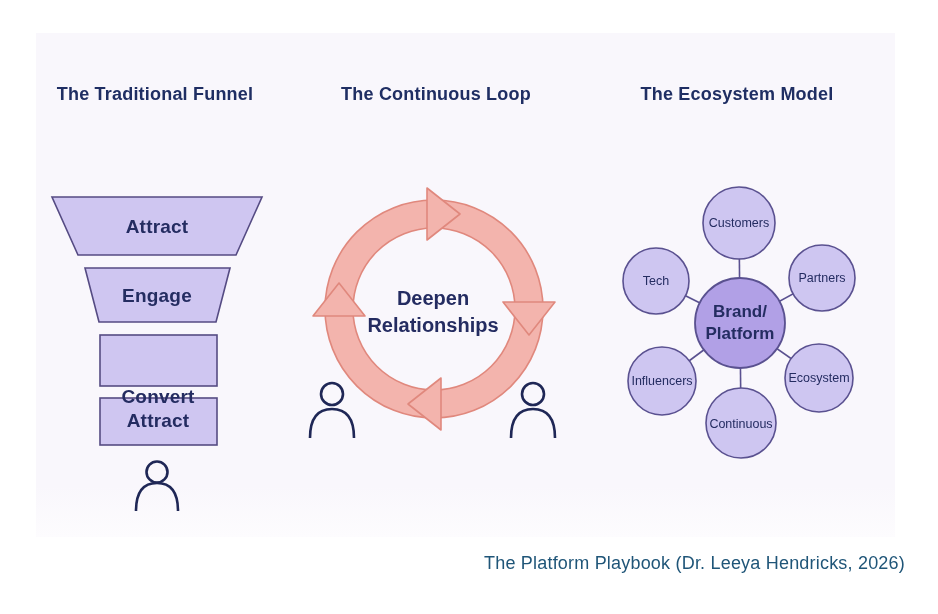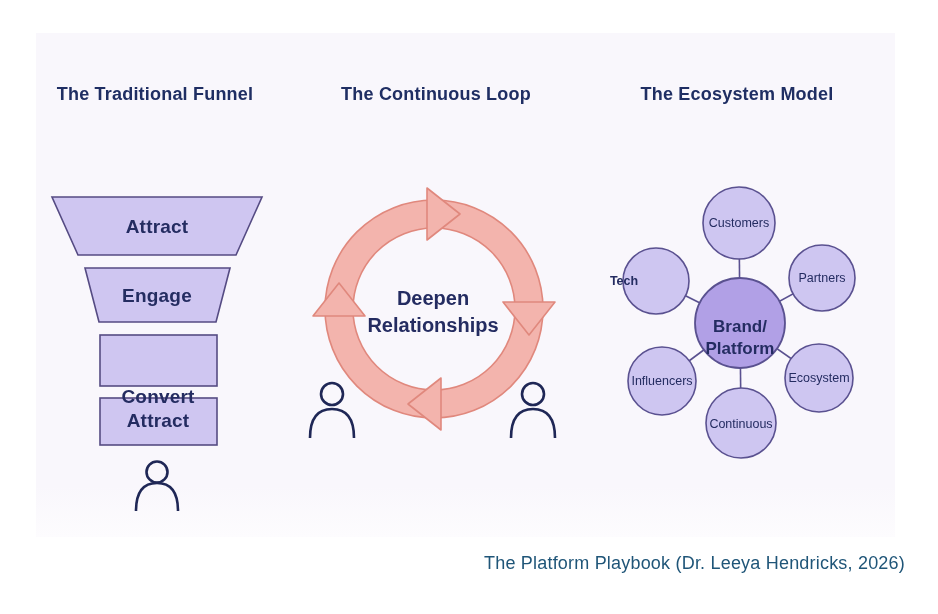--- a/index.html
+++ b/index.html
@@ -34,21 +34,21 @@
   }
   #title-funnel{left:35px;}
   #title-loop{left:316px;}
   #title-eco{left:617px;}
   .stage-label{font-size:19px;font-weight:bold;color:var(--label);letter-spacing:.2px;}
   .loop-label{
     left:433px;top:312px;width:180px;font-size:20px;line-height:27px;
     font-weight:bold;color:var(--label);
   }
   .hub-label{
-    left:740px;top:338px;width:96px;font-size:17px;line-height:22px;
+    left:740px;top:323px;width:96px;font-size:17px;line-height:22px;
     font-weight:bold;color:var(--label);
   }
   .node-label{font-size:12.5px;color:var(--label);width:70px;}
   .footer{
     position:absolute;right:33px;top:553px;font-size:18px;color:var(--footer);
     letter-spacing:.2px;
   }
   
   .shape-funnel{fill:var(--funnel-fill);stroke:var(--funnel-border);stroke-width:1.6;}
   .ring-band{fill:none;stroke:var(--loop-fill);stroke-width:28;}
@@ -133,15 +133,15 @@
 
 <div class="txt loop-label">Deepen Relationships</div>
 
 <div class="txt hub-label"><span>Brand/</span><br><span>Platform</span></div>
 
 <div class="txt node-label" style="left:739px;top:223px;">Customers</div>
 <div class="txt node-label" style="left:822px;top:278px;">Partners</div>
 <div class="txt node-label" style="left:819px;top:378px;">Ecosystem</div>
 <div class="txt node-label" style="left:741px;top:424px;">Continuous</div>
 <div class="txt node-label" style="left:662px;top:381px;">Influencers</div>
-<div class="txt node-label" style="left:624px;top:281px;font-weight:bold;">Tech</div>
+<div class="txt node-label" style="left:656px;top:281px;">Tech</div>
 
 <div class="footer">The Platform Playbook (Dr. Leeya Hendricks, 2026)</div>
 
 </body></html>

